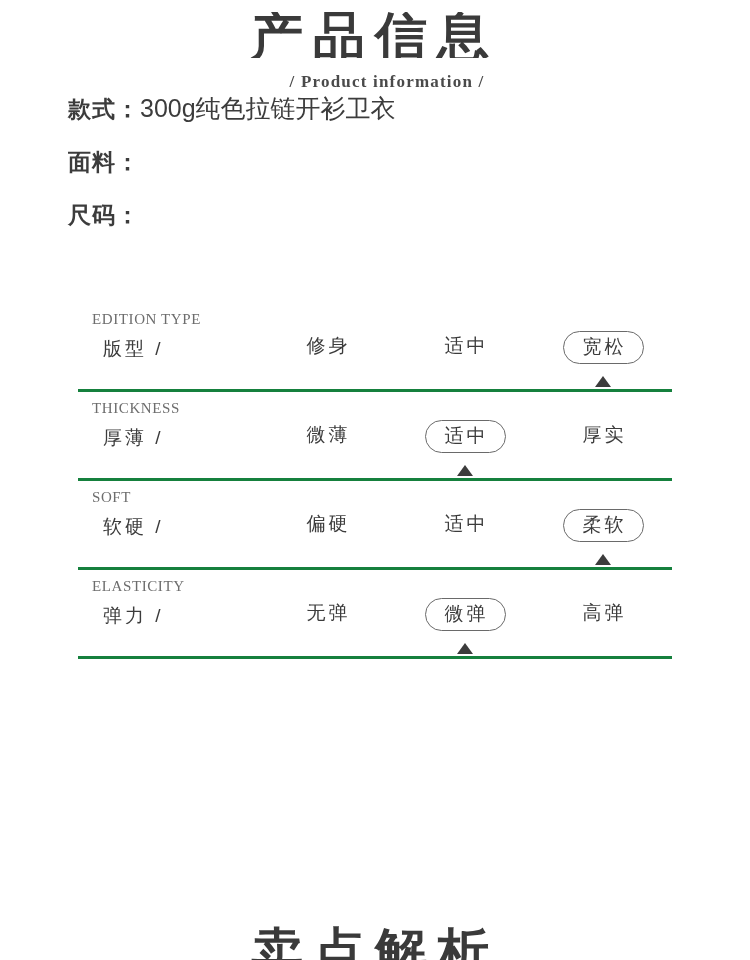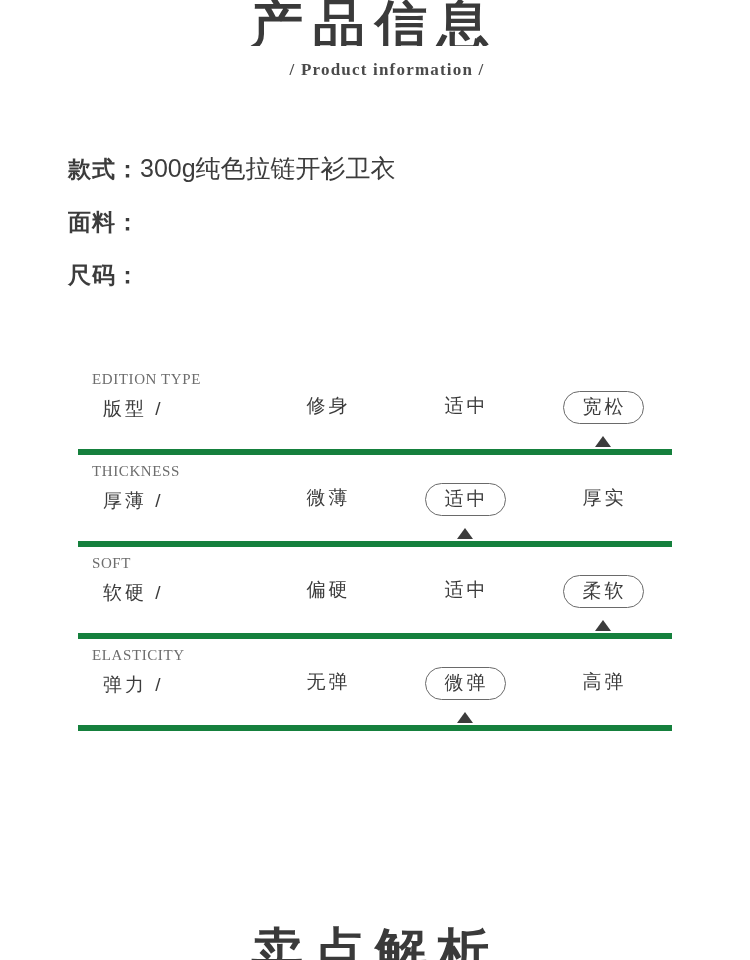--- a/index.html
+++ b/index.html
@@ -21,38 +21,37 @@
     text-align: center;
     padding-top: 0;
   }
   .header-title {
     font-family: "DejaVu Sans", "Liberation Sans", sans-serif;
     font-weight: bold;
     font-size: 52px;
     letter-spacing: 10px;
     color: #3a3a3a;
     line-height: 48px;
-    margin: 0;
+    margin: 12px;
     padding-top: 0;
     height: 46px;
     overflow: hidden;
   }
   .header-sub {
     font-family: "Liberation Serif", "DejaVu Serif", serif;
     font-size: 17px;
     letter-spacing: 1.2px;
     color: #4a4a4a;
     margin-top: 14px;
     font-weight: bold;
     padding-left: 24px;
   }
 
   
   .spec-list {
-    margin-top: 72px;
     padding-left: 68px;
   }
   .spec-row {
     display: flex;
     align-items: baseline;
     margin-bottom: 22px;
   }
   .spec-label {
     font-size: 23px;
     color: #3c3c3c;
@@ -68,21 +67,21 @@
   }
 
   
   .attr-table {
     margin: 72px auto 0 auto;
     width: 594px;
   }
   .attr-row {
     position: relative;
     height: 86px;
-    border-bottom: 6px solid #15803d;
+    border-bottom: 3px solid #15803d;
   }
   .attr-row:first-child {
     border-top: none;
   }
   .attr-en {
     position: absolute;
     left: 14px;
     top: 8px;
     font-family: "Liberation Serif", "DejaVu Serif", serif;
     font-size: 15px;

